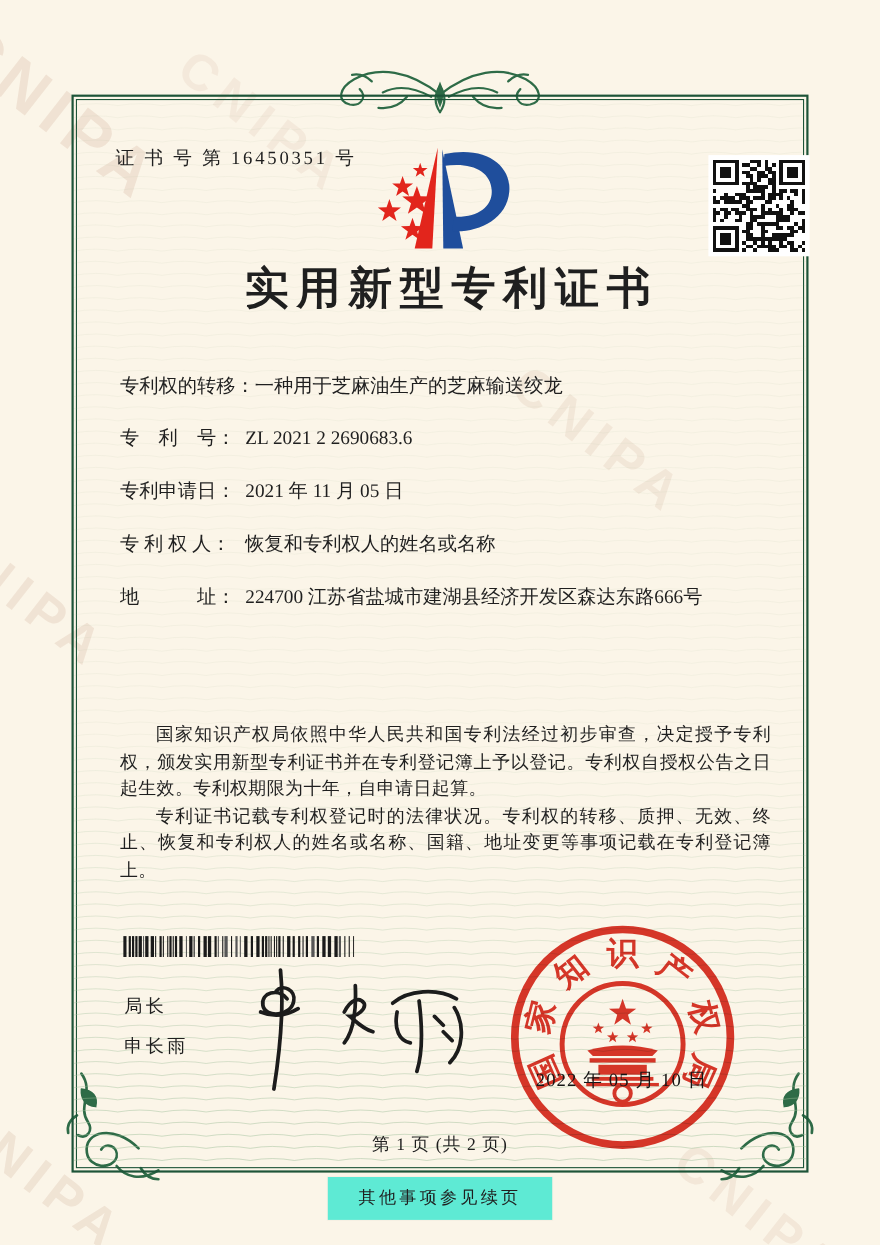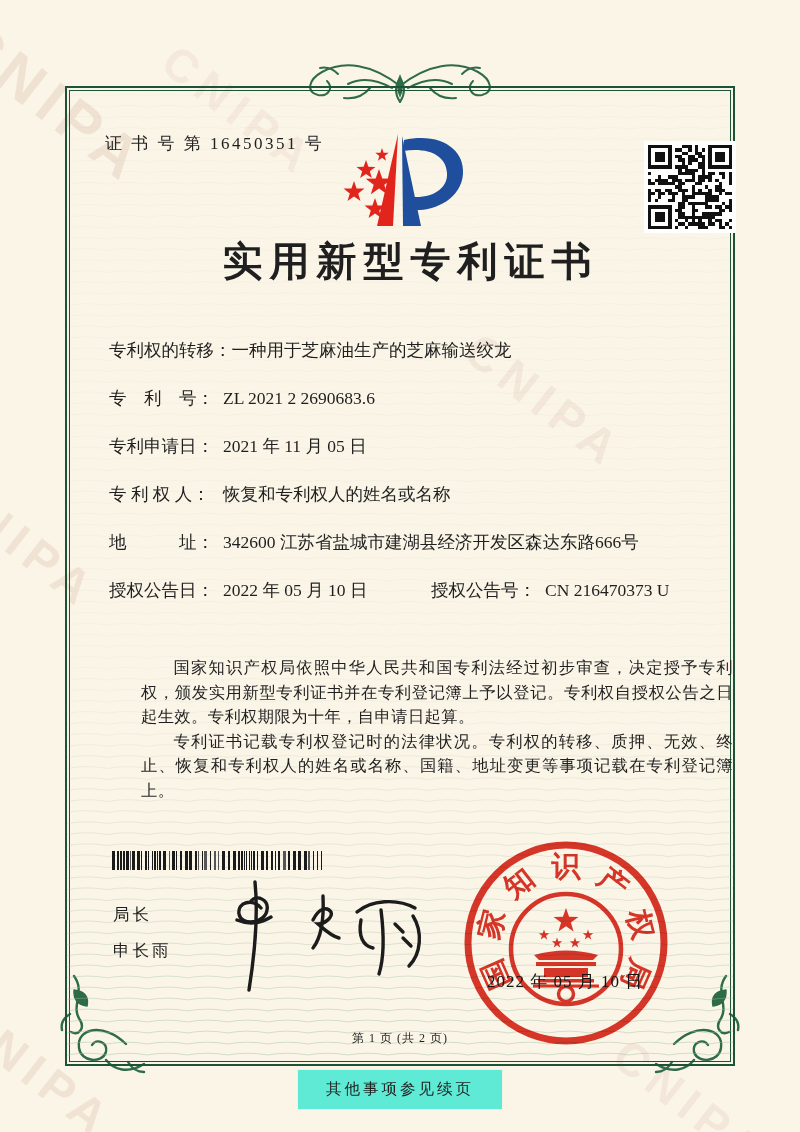--- a/index.html
+++ b/index.html
@@ -37,38 +37,38 @@
   .title{
     position:absolute;left:0;right:0;top:146px;text-align:center;
     font-size:40px;font-weight:600;letter-spacing:7px;margin-left:21px;
   }
   .fields{position:absolute;left:42px;top:250px;right:24px;font-size:17.5px;}
   .field-row{position:relative;height:48px;white-space:nowrap;}
   .flabel{display:inline-block;min-width:114px;}
   .pair2{position:absolute;left:322px;top:0;}
   .paras{
     position:absolute;left:42px;top:568px;width:592px;
-    font-size:16.3px;line-height:24.6px;text-align:justify;letter-spacing:0.4px;margin-left:32px;
+    font-size:16.3px;line-height:24.6px;text-align:justify;letter-spacing:0.4px;
   }
   .paras p{margin:0;text-indent:2em;}
   .barcode{position:absolute;left:45px;top:763px;width:210px;height:19px;}
   .barcode svg{width:100%;height:100%;display:block;}
   .director{
     position:absolute;left:46px;font-family:"Liberation Sans","DejaVu Sans",sans-serif;
     font-size:16.5px;font-weight:500;letter-spacing:3px;
   }
   .director.t1{top:816px;}
   .director.t2{top:852px;}
   .sig{position:absolute;left:150px;top:790px;width:230px;height:118px;}
   .seal{position:absolute;left:392px;top:748px;width:214px;height:214px;mix-blend-mode:multiply;opacity:.93;}
   .seal-date{
     position:absolute;left:420px;top:882px;width:290px;text-align:left;
     font-size:17px;letter-spacing:1px;color:#151515;z-index:5;
   }
-  .page-ind{position:absolute;left:0;right:0;top:942px;text-align:center;font-size:12px;letter-spacing:1px;}
+  .page-ind{position:absolute;left:0;right:0;top:942px;text-align:center;font-size:16px;letter-spacing:1px;}
   
   .orn{position:absolute;pointer-events:none;}
   .orn.top{left:280px;top:48px;width:240px;height:64px;}
   .orn.bl{left:44px;top:970px;width:112px;height:112px;}
   .orn.br{right:44px;top:970px;width:112px;height:112px;transform:scaleX(-1);}
   .note-box{
     position:absolute;left:50%;top:1070px;transform:translateX(-50%);
     background:#5eead4;padding:9px 28px;font-size:15.5px;letter-spacing:3px;
     box-shadow:0 0 0 1px rgba(0,0,0,0.02);white-space:nowrap;z-index:4;
   }
@@ -477,25 +477,21 @@
       <div class="field-row">
         <span class="flabel">专　利　号：</span><span>ZL 2021 2 2690683.6</span>
       </div>
       <div class="field-row">
         <span class="flabel">专利申请日：</span><span>2021 年 11 月 05 日</span>
       </div>
       <div class="field-row">
         <span class="flabel">专 利 权 人：</span><span>恢复和专利权人的姓名或名称</span>
       </div>
       <div class="field-row">
-        <span class="flabel">地　　　址：</span><span>342600 江苏省盐城市建湖县经济开发区森达东路666号</span>
-      </div>
-      <div class="field-row">
-        <span class="flabel">授权公告日：</span><span>2022 年 05 月 10 日</span>
-        <span class="pair2"><span class="flabel">授权公告号：</span><span>CN 216470373 U</span></span>
+        <span class="flabel">地　　　址：</span><span>224700 江苏省盐城市建湖县经济开发区森达东路666号</span>
       </div>
     </div>
 
     <div class="paras">
       <p>国家知识产权局依照中华人民共和国专利法经过初步审查，决定授予专利权，颁发实用新型专利证书并在专利登记簿上予以登记。专利权自授权公告之日起生效。专利权期限为十年，自申请日起算。</p>
       <p>专利证书记载专利权登记时的法律状况。专利权的转移、质押、无效、终止、恢复和专利权人的姓名或名称、国籍、地址变更等事项记载在专利登记簿上。</p>
     </div>
 
     <div class="barcode">
         <svg id="bcsvg" viewBox="0 0 210 19" preserveAspectRatio="none">

